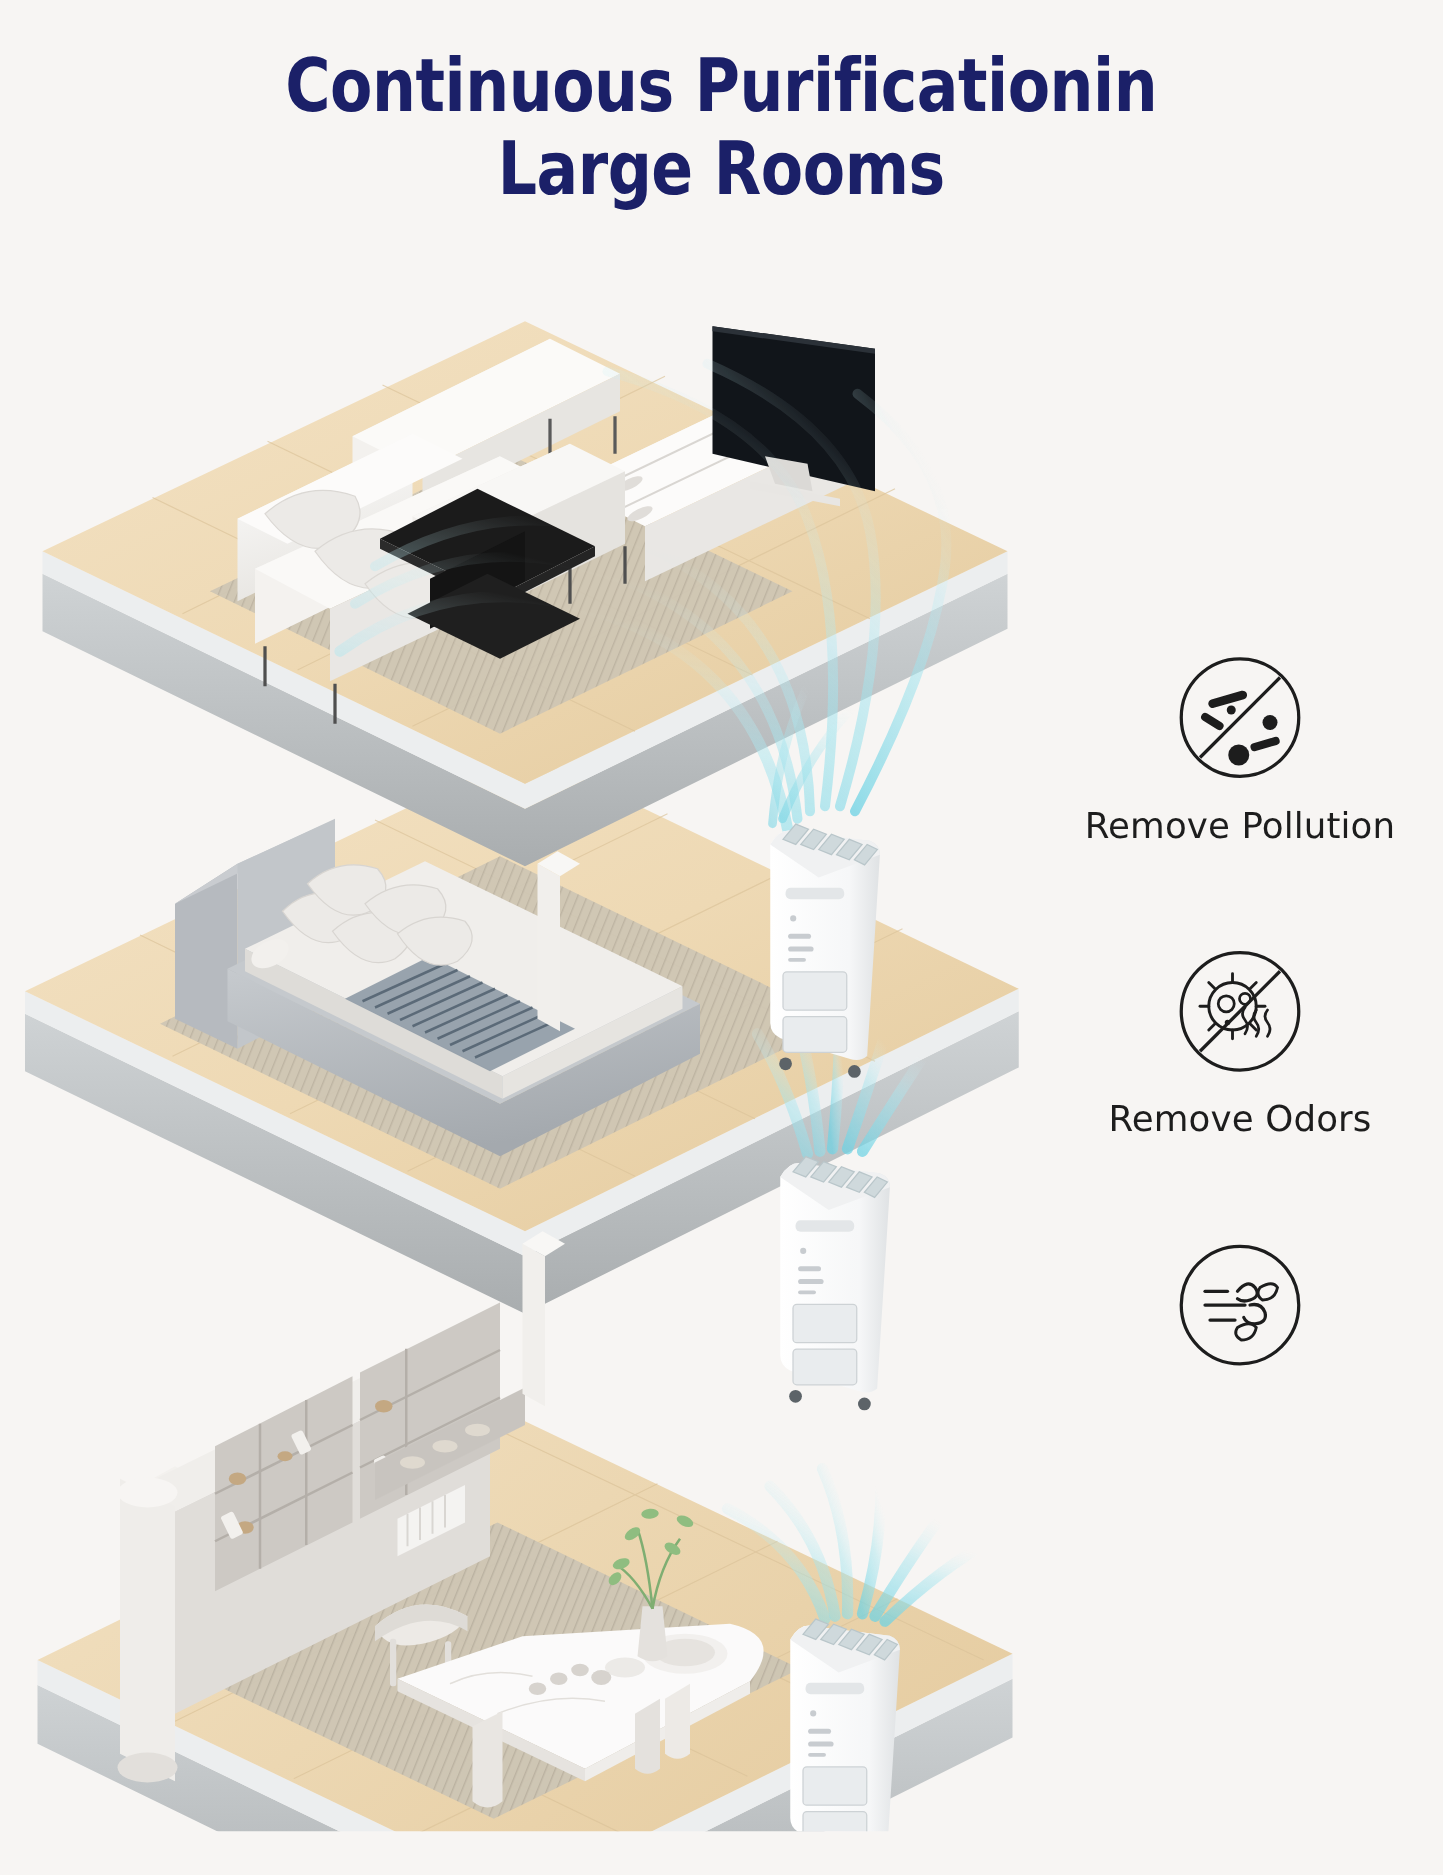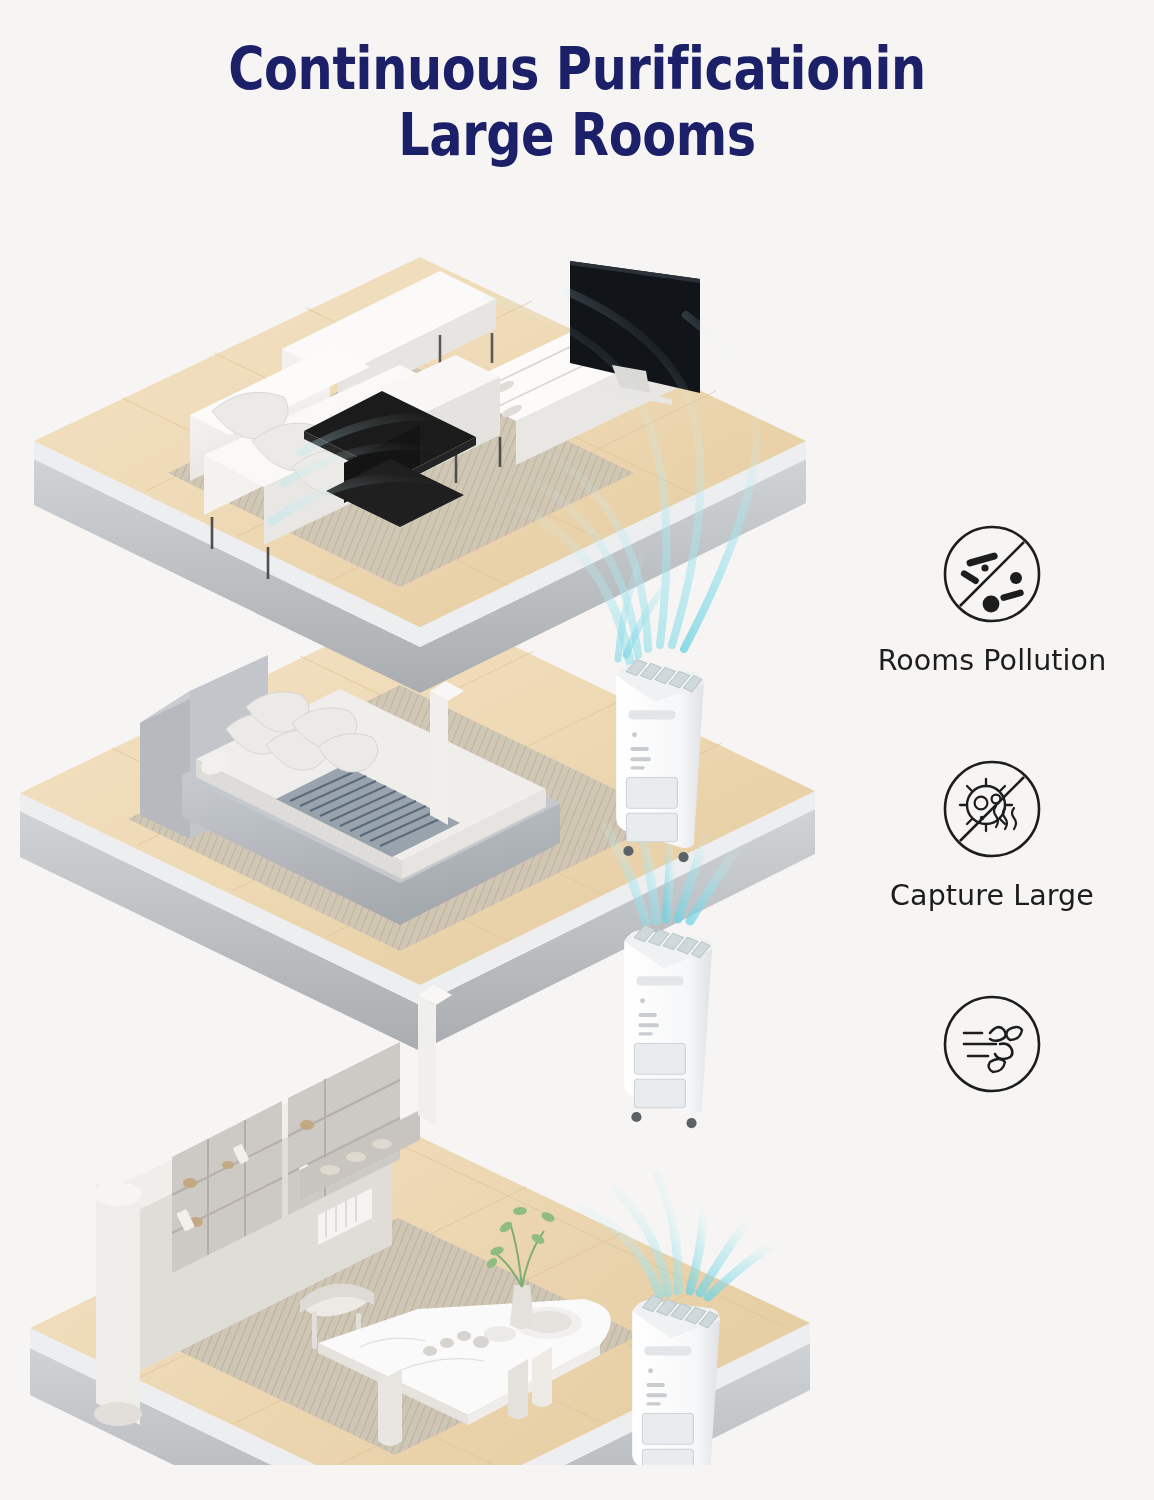--- a/index.html
+++ b/index.html
@@ -478,21 +478,21 @@
         <circle cx="54" cy="54" r="47" fill="none" stroke="#1d1d1d" stroke-width="2.6"></circle>
         <line x1="22" y1="86" x2="86" y2="22" stroke="#1d1d1d" stroke-width="2.6"></line>
         <rect x="28" y="36" width="32" height="7" rx="3.5" fill="#1d1d1d" transform="rotate(-16 44 39)"></rect>
         <rect x="22" y="54" width="20" height="6.5" rx="3.2" fill="#1d1d1d" transform="rotate(32 32 57)"></rect>
         <rect x="62" y="72" width="24" height="6.5" rx="3.2" fill="#1d1d1d" transform="rotate(-16 74 75)"></rect>
         <circle cx="47" cy="48" r="3.6" fill="#1d1d1d"></circle>
         <circle cx="53" cy="84" r="8.4" fill="#1d1d1d"></circle>
         <circle cx="78" cy="58" r="6" fill="#1d1d1d"></circle>
       </svg>
     </div>
-    <div class="f-label">Rooms Pollution</div>
+    <div class="f-label">Remove Pollution</div>
   </div>
 
   <div class="feature">
     <div class="fi-wrap">
       <svg width="108" height="108" viewBox="0 0 108 108">
         <circle cx="54" cy="54" r="47" fill="none" stroke="#1d1d1d" stroke-width="2.6"></circle>
         <circle cx="48" cy="50" r="19" fill="none" stroke="#1d1d1d" stroke-width="2.4"></circle>
         <g stroke="#1d1d1d" stroke-width="2.3" stroke-linecap="round">
           <path d="M48 31 L48 24"></path>
             <path d="M62 36 L67 31"></path>
@@ -507,21 +507,21 @@
         <circle cx="58" cy="44" r="4.4" fill="none" stroke="#1d1d1d" stroke-width="2.2"></circle>
         <circle cx="44" cy="63" r="2.2" fill="#1d1d1d"></circle>
         <g stroke="#1d1d1d" stroke-width="2.2" fill="none" stroke-linecap="round">
           <path d="M58 72 q4 -6 0 -11 q-4 -5 0 -10"></path>
           <path d="M67 74 q4 -6 0 -11 q-4 -5 0 -10"></path>
           <path d="M76 74 q4 -6 0 -11 q-4 -5 0 -10"></path>
         </g>
         <line x1="22" y1="86" x2="86" y2="22" stroke="#1d1d1d" stroke-width="2.6"></line>
       </svg>
     </div>
-    <div class="f-label">Capture Large</div>
+    <div class="f-label">Remove Odors</div>
   </div>
 
   <div class="feature">
     <div class="fi-wrap">
       <svg width="108" height="108" viewBox="0 0 108 108">
         <circle cx="54" cy="54" r="47" fill="none" stroke="#1d1d1d" stroke-width="2.6"></circle>
         <g stroke="#1d1d1d" stroke-width="2.6" fill="none" stroke-linecap="round">
           <path d="M26 43 L44 43"></path>
           <path d="M26 54 L58 54"></path>
           <path d="M30 66 L50 66"></path>

